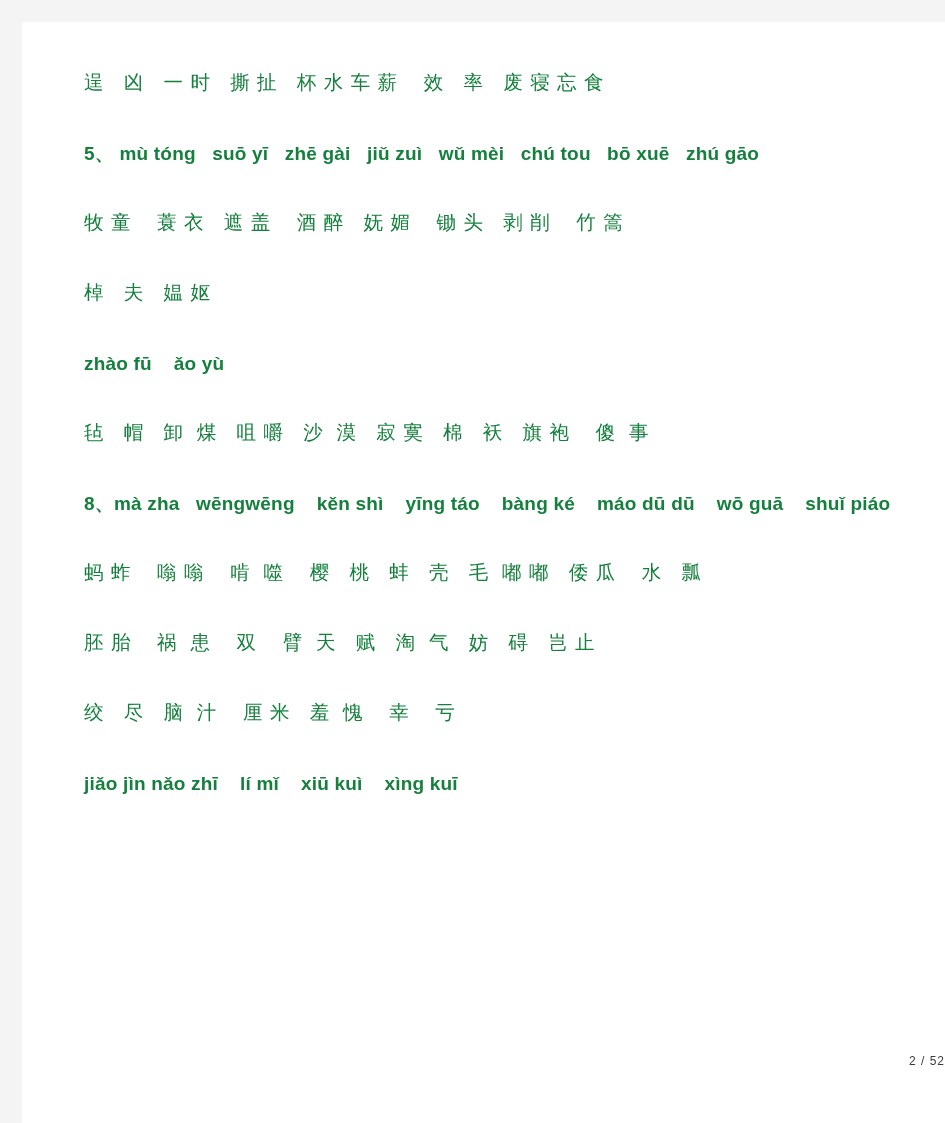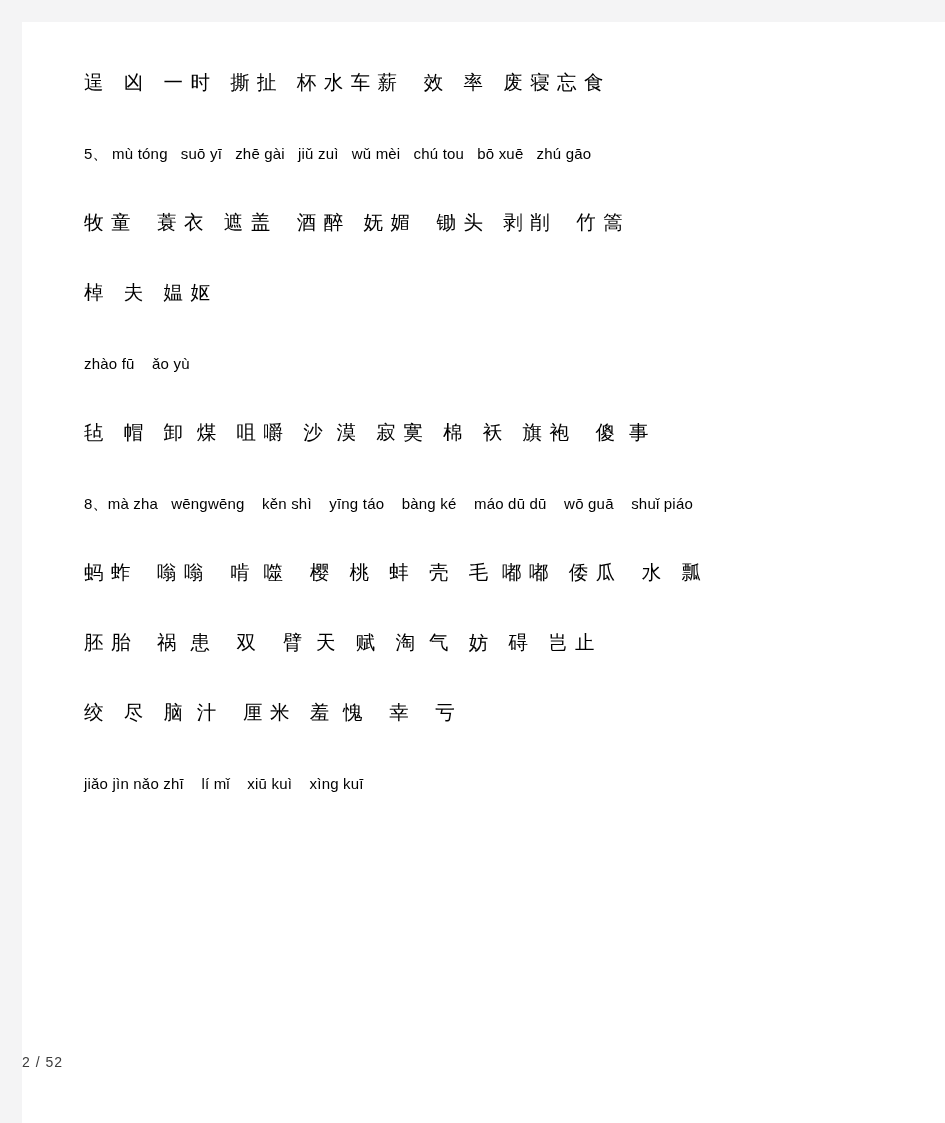--- a/index.html
+++ b/index.html
@@ -41,48 +41,49 @@
   }
   .content {
     position: absolute;
     top: 0;
     left: 0;
     right: 0;
     padding: 26px 10px 0 62px;
     box-sizing: border-box;
   }
   .line {
-    color: #000000;
+    color: #15803d;
     white-space: pre;
     line-height: 1.0;
     margin: 0;
   }
   
   .pinyin {
-    font-size: 15px;
+    font-size: 19px;
     letter-spacing: 0.2px;
     height: 70px;
     display: flex;
     align-items: center;
+    font-weight: bold;
   }
   
   .hanzi {
     font-size: 19.5px;
     letter-spacing: 1.0px;
     height: 70px;
     display: flex;
     align-items: center;
   }
   .footer {
     position: absolute;
     left: 0;
     right: 0;
     top: 1032px;
-    text-align: left;
-    font-size: 14px;
+    text-align: right;
+    font-size: 12px;
     color: #3c3c3c;
     letter-spacing: 1px;
   }
 </style>
 </head>
 <body>
 
 <div id="page-root">
 
   <div class="gutter-top"></div>

